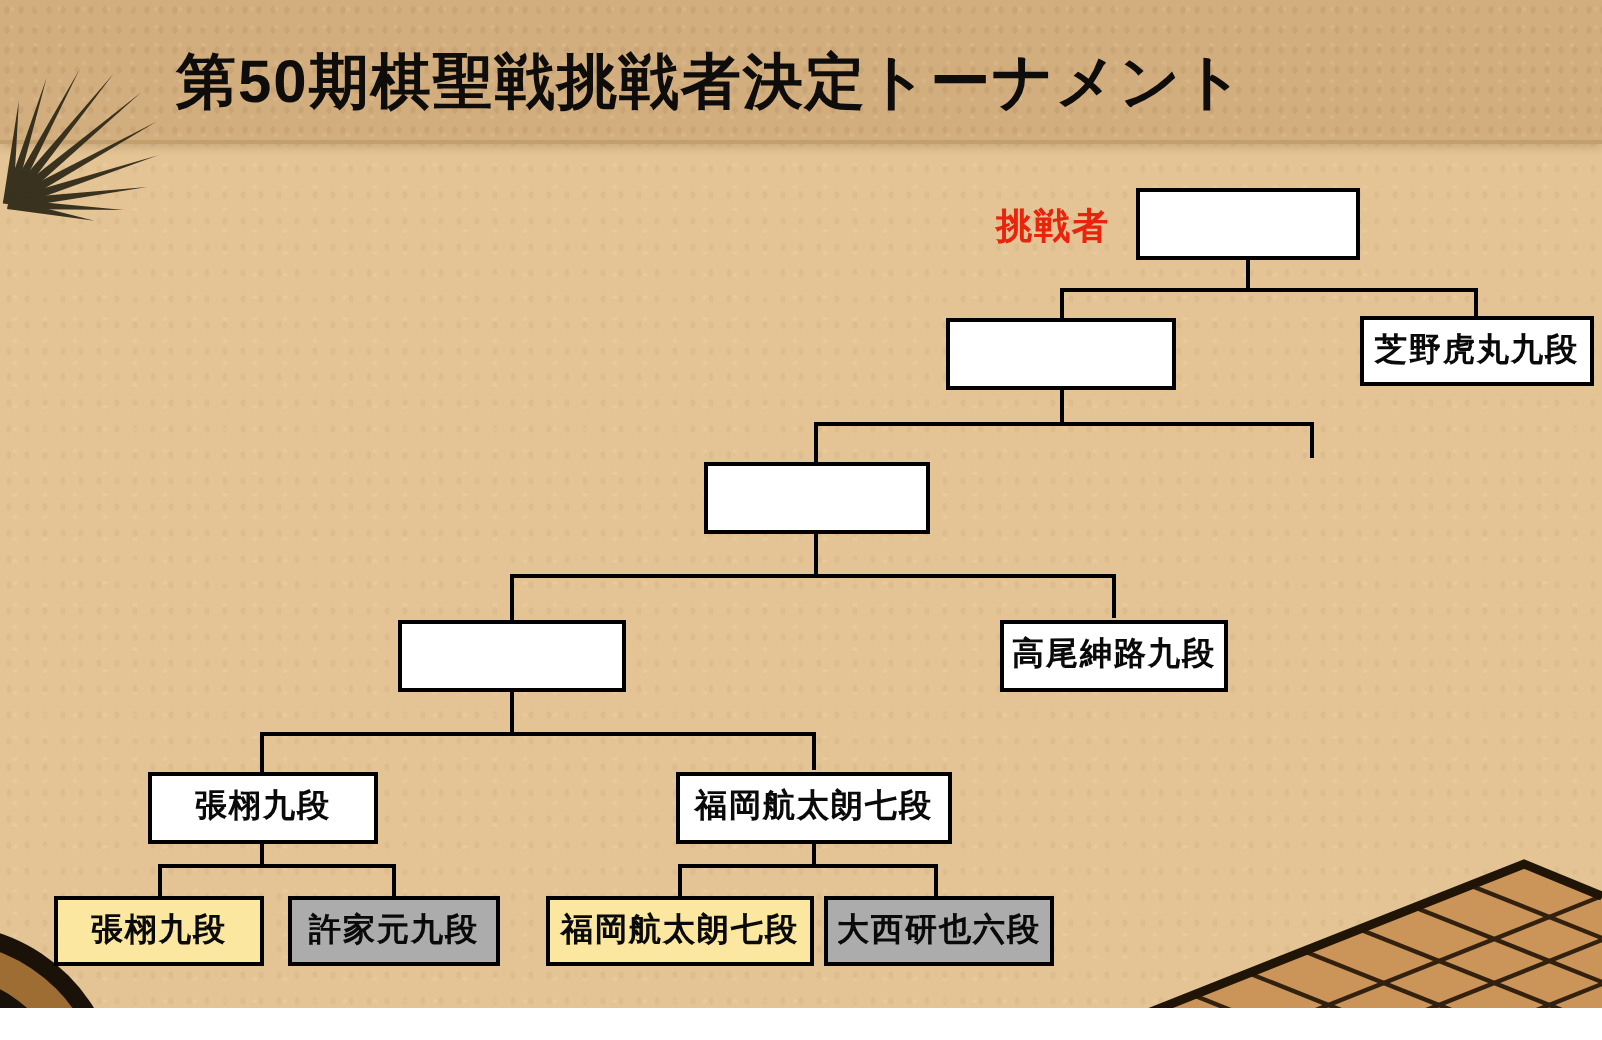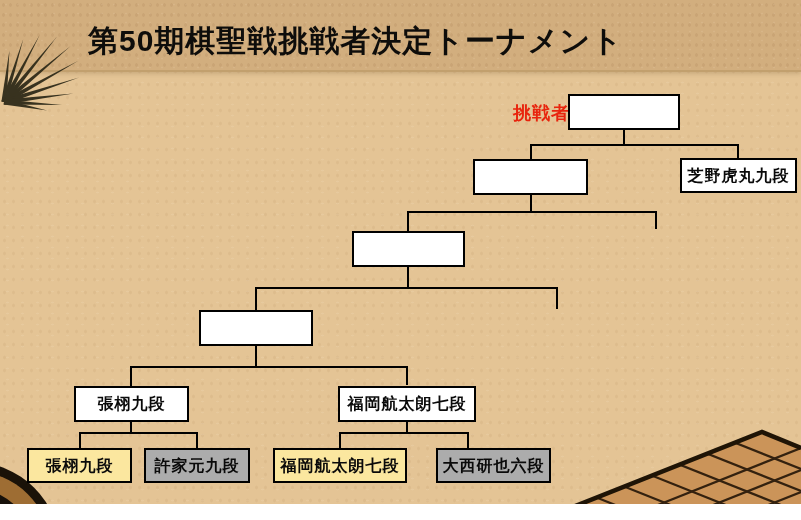--- a/index.html
+++ b/index.html
@@ -41,21 +41,21 @@
   }
   .box--win{background:#fbe79f;}
   .box--lose{background:#acacac;}
   .box-label{
     font-size:16px;font-weight:700;color:#0a0a0a;
     letter-spacing:1px;white-space:nowrap;line-height:1;
   }
   .challenger-label{
     position:absolute;left:498px;top:101px;
     font-size:18px;font-weight:800;color:#e8240d;
-    letter-spacing:1px;white-space:nowrap;margin-left:15px;
+    letter-spacing:1px;white-space:nowrap;
   }
 </style>
 </head>
 <body>
 
 <div class="stage">
 
   <div class="title-band"></div>
 
   <svg class="deco-layer" width="801" height="520" viewBox="0 0 801 520">
@@ -135,20 +135,23 @@
 
   <div class="box" style="left:352px;top:231px;width:113px;height:36px">
     <span class="box-label"></span>
   </div>
 
 
   <div class="box" style="left:199px;top:310px;width:114px;height:36px">
     <span class="box-label"></span>
   </div>
 
+  <div class="box" style="left:500px;top:310px;width:114px;height:36px">
+    <span class="box-label">高尾紳路九段</span>
+  </div>
 
   <div class="box" style="left:74px;top:386px;width:115px;height:36px">
     <span class="box-label">張栩九段</span>
   </div>
 
   <div class="box" style="left:338px;top:386px;width:138px;height:36px">
     <span class="box-label">福岡航太朗七段</span>
   </div>
 
   <div class="box box--win" style="left:27px;top:448px;width:105px;height:35px">
@@ -156,17 +159,17 @@
   </div>
 
   <div class="box box--lose" style="left:144px;top:448px;width:106px;height:35px">
     <span class="box-label">許家元九段</span>
   </div>
 
   <div class="box box--win" style="left:273px;top:448px;width:134px;height:35px">
     <span class="box-label">福岡航太朗七段</span>
   </div>
 
-  <div class="box box--lose" style="left:436px;top:448px;width:115px;height:35px">
+  <div class="box box--lose" style="left:412px;top:448px;width:115px;height:35px">
     <span class="box-label">大西研也六段</span>
   </div>
 
 </div>
 
 </body></html>

